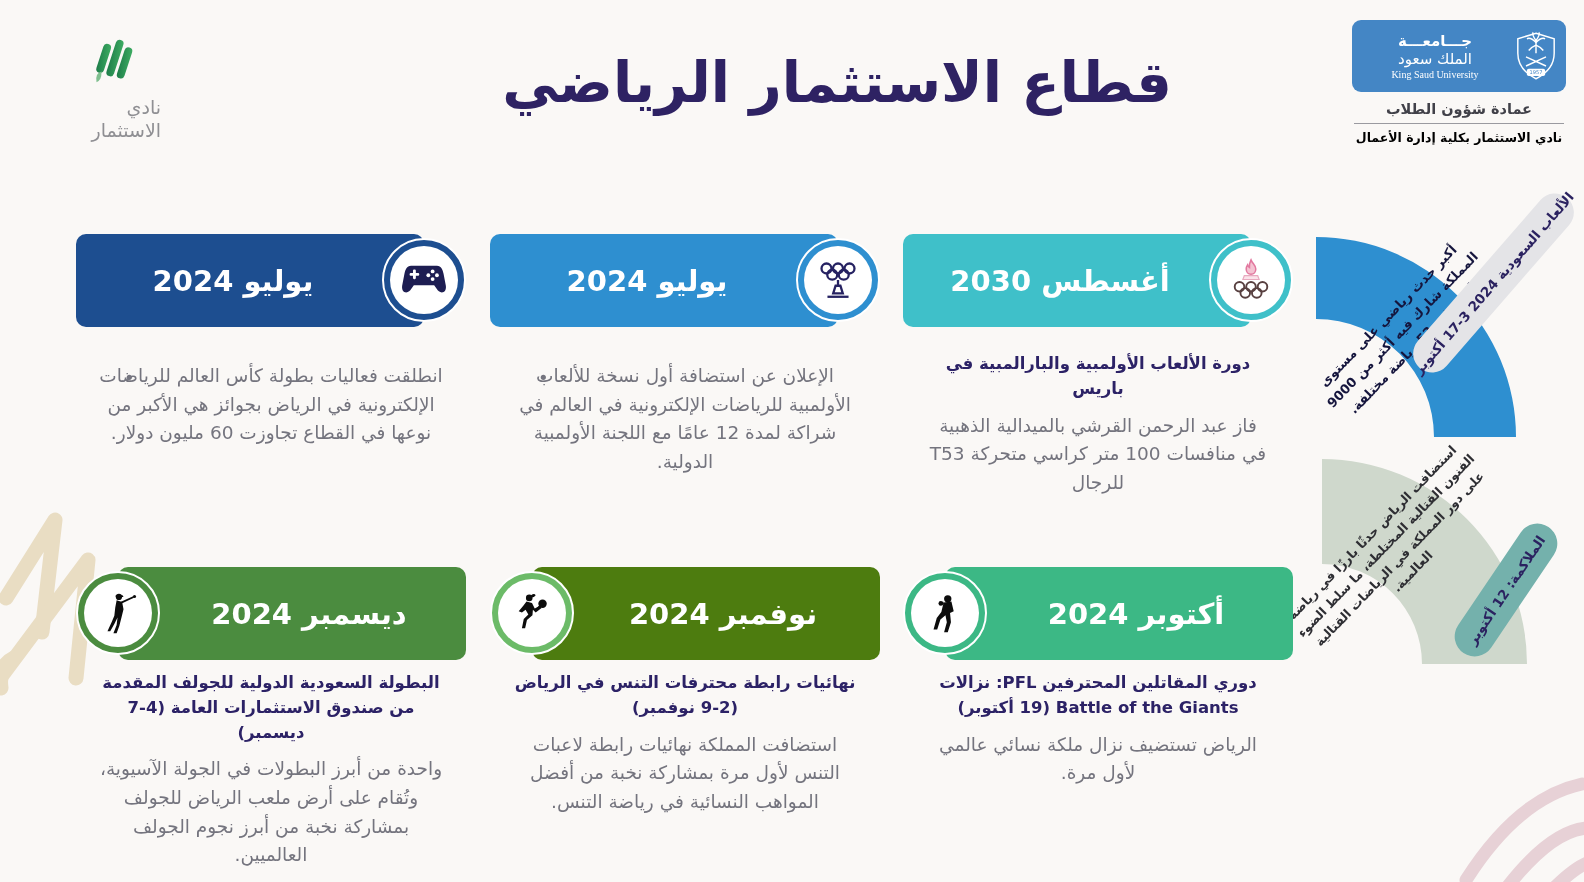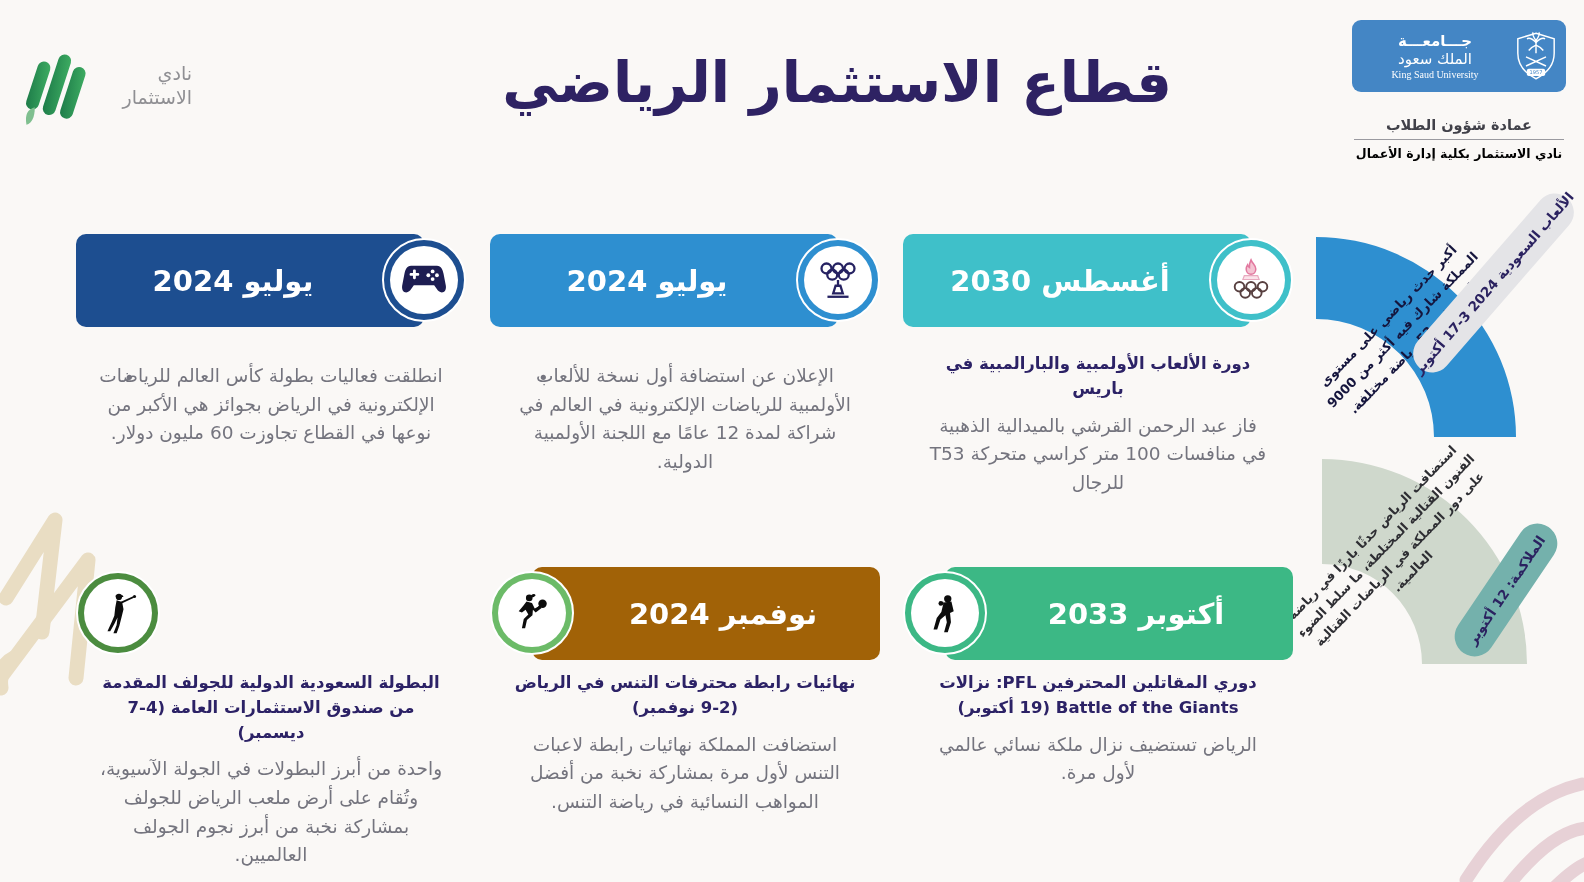--- a/index.html
+++ b/index.html
@@ -2,30 +2,30 @@
 <html lang="ar"><head>
 <meta charset="utf-8">
 <style>
   html,body{margin:0;padding:0;}
   body{background:#faf8f6;font-family:"DejaVu Sans","Liberation Sans",sans-serif;}
   #canvas{position:relative;width:1584px;height:882px;background:#faf8f6;overflow:hidden;}
   .abs{position:absolute;}
 
   
   .main-title{left:392px;top:50px;width:780px;text-align:right;font-size:56px;font-weight:900;color:#2e2263;direction:rtl;letter-spacing:-1px;}
-  .club-logo{left:20px;top:28px;width:190px;height:115px;display:flex;align-items:center;gap:6px;}
+  .club-logo{left:20px;top:28px;width:190px;height:115px;display:flex;align-items:center;gap:6px;flex-direction:column;}
   .club-logo-text{direction:rtl;text-align:right;font-size:19px;color:#8f8f93;line-height:1.25;width:92px;}
 
   .ksu{left:1352px;top:20px;width:214px;}
   .ksu-box{height:72px;background:#4486c5;border-radius:9px;display:flex;flex-direction:row-reverse;align-items:center;padding:19px 10px;gap:8px;box-sizing:border-box;}
   .ksu-names{flex:1;text-align:center;color:#fff;direction:rtl;}
   .ksu-ar1{font-size:15px;font-weight:700;letter-spacing:2px;}
   .ksu-ar2{font-size:15px;font-weight:400;}
   .ksu-en{font-size:10px;font-family:"Liberation Serif","DejaVu Serif",serif;margin-top:1px;}
-  .ksu-sub1{margin-top:25px;text-align:center;font-size:14.5px;font-weight:700;color:#414149;direction:rtl;}
+  .ksu-sub1{margin-top:9px;text-align:center;font-size:14.5px;font-weight:700;color:#414149;direction:rtl;}
   .ksu-div{border-top:1px solid #9a9aa0;margin:6px 2px;}
   .ksu-sub2{text-align:center;font-size:12.5px;font-weight:600;color:#000000;direction:rtl;}
 
   
   .card{position:absolute;width:390px;height:330px;}
   .r1{top:234px;}.r2{top:567px;}
   .cL{left:76px;}.cM{left:490px;}.cR{left:903px;}
   .bar{position:absolute;top:0;height:93px;width:348px;border-radius:10px;}
   .bar.top{left:0;}.bar.bot{left:42px;}
   .month{position:absolute;top:0;bottom:0;display:flex;align-items:center;justify-content:center;color:#fff;font-size:29px;font-weight:800;direction:rtl;}
@@ -211,21 +211,21 @@
     <div class="cbody top" dir="rtl">
       <div class="ctext">
         <span class="bullet">•</span>
         <span>انطلقت فعاليات بطولة كأس العالم للرياضات الإلكترونية في الرياض بجوائز هي الأكبر من نوعها في القطاع تجاوزت 60 مليون دولار.</span>
       </div>
     </div>
   </section>
 
   <section class="card r2 cR">
     <div class="bar bot" style="background: rgb(60, 184, 133);">
-      <div class="month">أكتوبر 2033</div>
+      <div class="month">أكتوبر 2024</div>
     </div>
     <div class="circle bot" style="background: rgb(60, 184, 133);">
       <div class="disc">
         <svg width="44" height="44" viewBox="0 0 48 48">
           <g fill="#0c0c0c">
             <circle cx="27" cy="8.5" r="4"></circle>
             <path d="M22.5 12.5 l8.5 -1 2.5 10.5 -4 2 1 10 -3.5 11 h-4 l3 -11 -1.5 -7.5 -5.5 4.5 -3.5 11 h-4 l3.5 -12.5 5 -6.5 z"></path>
             <circle cx="19.5" cy="13.5" r="2.6"></circle>
             <path d="M22.5 13 l-3.5 1" stroke="#0c0c0c" stroke-width="2.5"></path>
           </g>
@@ -235,21 +235,21 @@
     <div class="cbody bot" dir="rtl">
       <div class="chead">دوري المقاتلين المحترفين PFL: نزالات Battle of the Giants (19 أكتوبر)</div>
       <div class="ctext">
         <span class="bullet"></span>
         <span>الرياض تستضيف نزال ملكة نسائي عالمي لأول مرة.</span>
       </div>
     </div>
   </section>
 
   <section class="card r2 cM">
-    <div class="bar bot" style="background: #a16207;">
+    <div class="bar bot" style="background: #4d7c0f;">
       <div class="month">نوفمبر 2024</div>
     </div>
     <div class="circle bot" style="background: rgb(108, 187, 104);">
       <div class="disc">
         <svg width="44" height="44" viewBox="0 0 48 48">
           <g fill="#0c0c0c">
             <circle cx="21" cy="7.5" r="3.6"></circle>
             <path d="M23 4.5 q3.5 -2.5 5 0 q-1.5 2.5 -4.5 2.5z"></path>
             <path d="M18 11.5 l6 1.5 3 6 5.5 -3 2 2.5 -6.5 5 -3 -3 -.5 6 -6 5 -2 9 h-3.5 l2 -10 5 -5 -3 -5 -4 3 -3.5 -1.5 5 -6z"></path>
             <circle cx="35.5" cy="14" r="4.6"></circle>
@@ -261,20 +261,23 @@
     <div class="cbody bot" dir="rtl">
       <div class="chead">نهائيات رابطة محترفات التنس في الرياض (2-9 نوفمبر)</div>
       <div class="ctext">
         <span class="bullet"></span>
         <span>استضافت المملكة نهائيات رابطة لاعبات التنس لأول مرة بمشاركة نخبة من أفضل المواهب النسائية في رياضة التنس.</span>
       </div>
     </div>
   </section>
 
   <section class="card r2 cL">
+    <div class="bar bot" style="background: rgb(75, 140, 63);">
+      <div class="month">ديسمبر 2024</div>
+    </div>
     <div class="circle bot" style="background: rgb(75, 140, 63);">
       <div class="disc">
         <svg width="44" height="44" viewBox="0 0 48 48">
           <g fill="#0c0c0c">
             <circle cx="25" cy="6.5" r="3.4"></circle>
             <path d="M21.5 4.5 h7.5 l1 2 h-8.5z"></path>
             <path d="M22.5 10 l6 2 1.5 8 -2 8 -2.5 10 -3 8 h-3.5 l3.5 -9 1 -8 -3.5 7 -4.5 8 h-3 l4.5 -10 3 -7 1 -9z"></path>
             <path d="M27 13 L41 6.5" stroke="#0c0c0c" stroke-width="2"></path>
             <circle cx="42" cy="6" r="1.7"></circle>
           </g>

